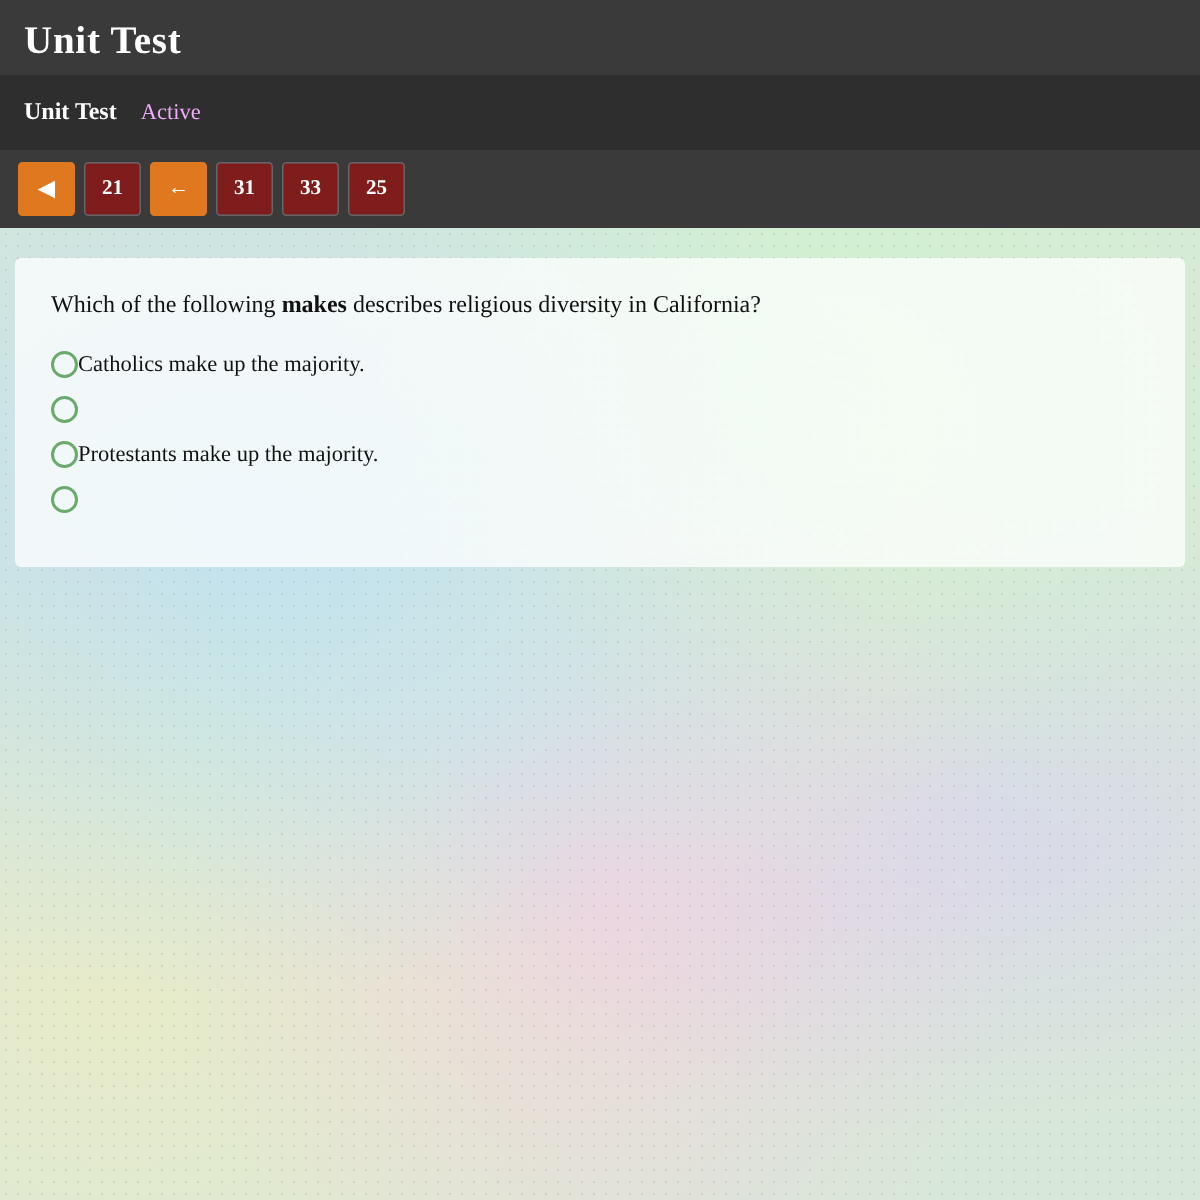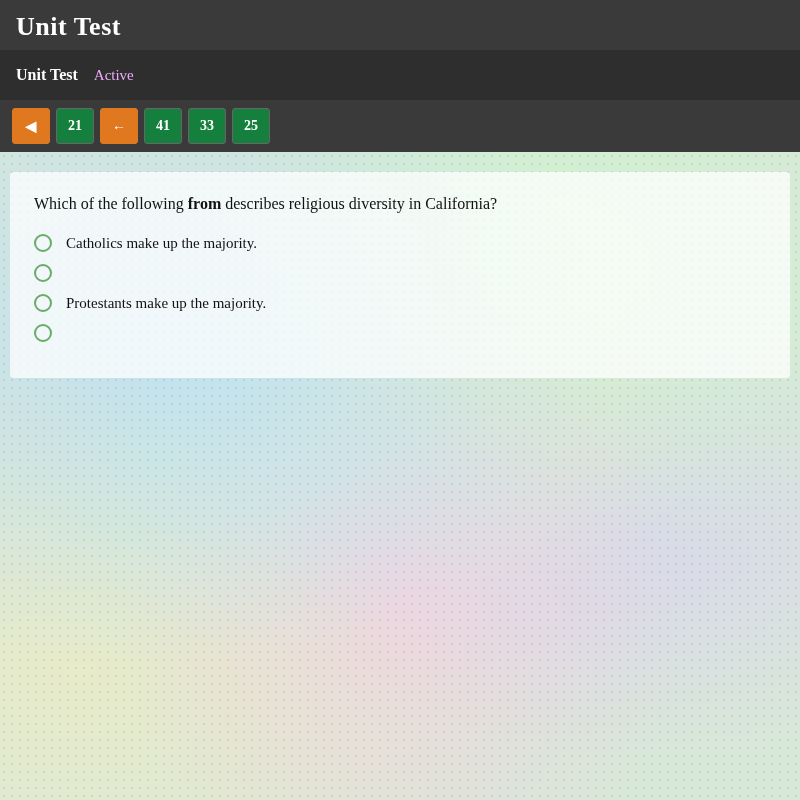--- a/index.html
+++ b/index.html
@@ -75,21 +75,21 @@
       cursor: pointer;
       border-radius: 3px;
     }
 
     .nav-btn.orange {
       background: #e07820;
       border-color: #e07820;
     }
 
     .nav-btn.dark {
-      background: #15803d;
+      background: #7f1d1d;
       border-color: #666;
     }
 
     
     #content-area {
       width: 100%;
       height: calc(800px - 152px);
       position: relative;
       overflow: hidden;
     }
@@ -135,21 +135,21 @@
       line-height: 1.5;
     }
 
     #question-text strong {
       font-weight: bold;
     }
 
     .answer-option {
       display: flex;
       align-items: center;
-      gap: 14px;
+      gap: 0;
       margin-bottom: 12px;
       font-size: 15px;
       color: #111;
       cursor: pointer;
     }
 
     .radio-circle {
       width: 18px;
       height: 18px;
       border: 2px solid #6aaa6a;
@@ -172,32 +172,32 @@
 
 <div id="sub-header">
   <span class="unit-test-link">Unit Test</span>
   <span class="active-badge">Active</span>
 </div>
 
 <div id="nav-bar">
   <div class="nav-btn orange">◀</div>
   <div class="nav-btn dark">21</div>
   <div class="nav-btn orange">←</div>
-  <div class="nav-btn dark">41</div>
+  <div class="nav-btn dark">31</div>
   <div class="nav-btn dark">33</div>
   <div class="nav-btn dark">25</div>
 </div>
 
 <div id="content-area">
   <div id="iridescent-bg"></div>
   <div id="dot-pattern"></div>
 
   <div id="question-card">
     <div id="question-text">
-      Which of the following <strong>from</strong> describes religious diversity in California?
+      Which of the following <strong>makes</strong> describes religious diversity in California?
     </div>
 
     <div class="answer-option">
       <div class="radio-circle"></div>
       <span class="answer-label">Catholics make up the majority.</span>
     </div>
 
     <div class="answer-option">
       <div class="radio-circle"></div>
     </div>

